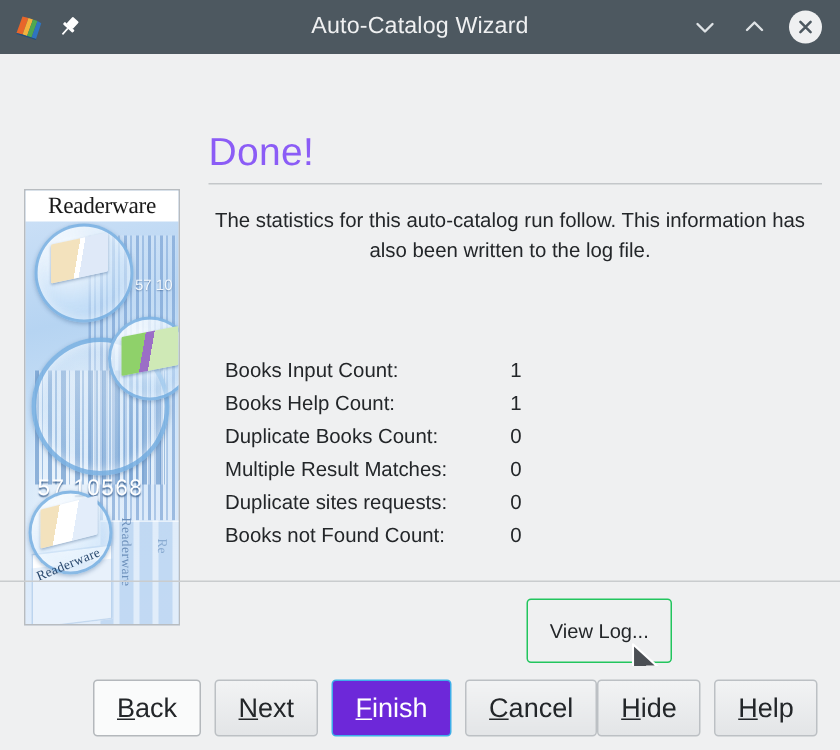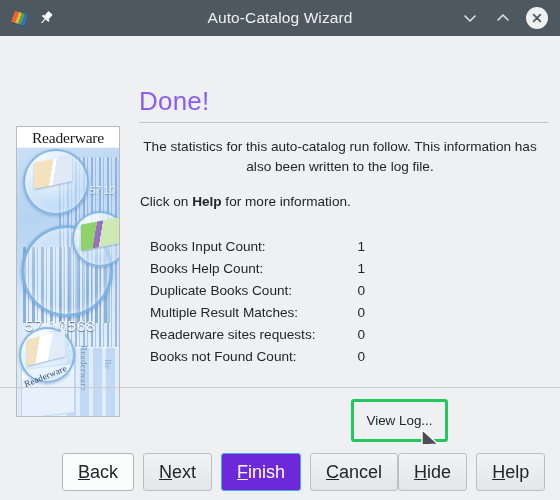--- a/index.html
+++ b/index.html
@@ -307,21 +307,21 @@
   .stats td.val { width: 40px; text-align: left; padding-left: 22px; }
 
   
   .viewlog {
     position: absolute;
     left: 351px;
     top: 363px;
     width: 97px;
     height: 43px;
     background: #eff0f1;
-    border: 3px solid #22c55e;
+    border: 1px solid #22c55e;
     border-radius: 3px;
     font-family: "Liberation Sans", sans-serif;
     font-size: 13.4px;
     color: #232629;
     cursor: default;
     padding: 0;
   }
 
   
   .cursor {
@@ -452,42 +452,41 @@
       <div class="lens lens4"></div>
       <div class="book book3"></div>
       <div class="sb-tilt-text">Readerware</div>
       <div class="sbi-title">Readerware</div>
     </div>
 
     <div class="heading">Done!</div>
     <div class="heading-rule"></div>
 
     <div class="para para1">The statistics for this auto-catalog run follow. This information has also been written to the log file.</div>
-    <div class="para para2"><span>Click on </span><b>Help</b><span> for more information.</span></div>
 
     <table class="stats">
       <tbody>
           <tr>
             <td class="lbl">Books Input Count:</td>
             <td class="val">1</td>
           </tr>
           <tr>
             <td class="lbl">Books Help Count:</td>
             <td class="val">1</td>
           </tr>
           <tr>
             <td class="lbl">Duplicate Books Count:</td>
             <td class="val">0</td>
           </tr>
           <tr>
             <td class="lbl">Multiple Result Matches:</td>
             <td class="val">0</td>
           </tr>
           <tr>
-            <td class="lbl">Readerware sites requests:</td>
+            <td class="lbl">Duplicate sites requests:</td>
             <td class="val">0</td>
           </tr>
           <tr>
             <td class="lbl">Books not Found Count:</td>
             <td class="val">0</td>
           </tr>
         </tbody>
     </table>
 
     <button class="viewlog">View Log...</button>

